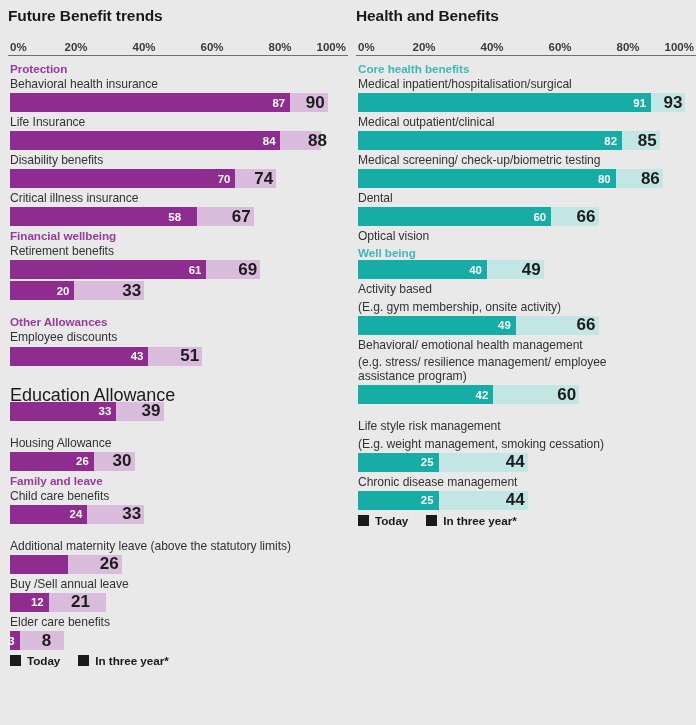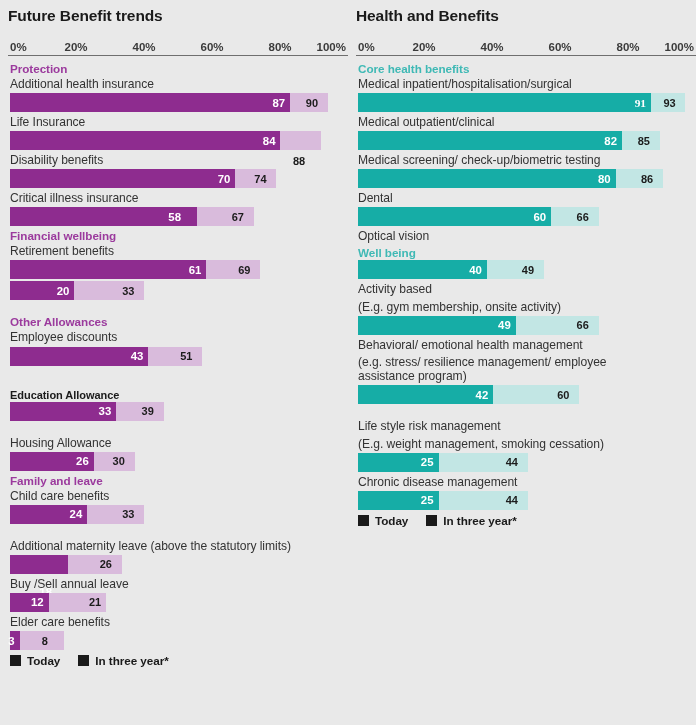--- a/index.html
+++ b/index.html
@@ -36,21 +36,21 @@
 
   .rows { position: relative; margin-top: 5px; }
 
   .sec-head {
     font-size: 11.7px; font-weight: bold;
     line-height: 14px; padding: 1px 0 0 2px;
     letter-spacing: -0.05px;
   }
   .sec-head.purple { color: #9b3a9d; }
   .sec-head.teal   { color: #3fb9b5; }
-  .sec-head.black  { color: #1a1a1a; font-size: 11px; font-weight: bold; }
+  .sec-head.black  { color: #1a1a1a; font-size: 18px; font-weight: normal; }
 
   .lbl {
     font-size: 12.1px; color: #333333;
     line-height: 14.6px; padding: 1px 0 1.5px 2px;
     letter-spacing: -0.05px; white-space: nowrap;
   }
   .lbl.wrap { white-space: normal; }
 
   .bar-row {
     position: relative; height: 19px; margin-bottom: 2px;
@@ -66,21 +66,21 @@
   .val-today {
     position: absolute; top: 0; height: 19px;
     display: flex; align-items: center;
     font-size: 11.4px; font-weight: bold; color: #ffffff;
     transform: translateX(-100%);
     padding-right: 5px;
   }
   .val-future {
     position: absolute; top: 0; height: 19px;
     display: flex; align-items: center;
-    font-size: 11px; font-weight: bold; color: #1c1c1c;
+    font-size: 17px; font-weight: bold; color: #1c1c1c;
     white-space: nowrap;
   }
 
   .theme-purple .seg-dark  { background: #8e2c8f; }
   .theme-purple .seg-light { background: #d9bbdc; }
   .theme-teal   .seg-dark  { background: #16ada6; }
   .theme-teal   .seg-light { background: #c2e6e4; }
 
   .spacer-lg { height: 19px; }
   .spacer-md { height: 12px; }
@@ -108,36 +108,36 @@
     <div class="axis">
       <span class="tick t0">0%</span>
       <span class="tick mid" style="left:20%">20%</span>
       <span class="tick mid" style="left:40%">40%</span>
       <span class="tick mid" style="left:60%">60%</span>
       <span class="tick mid" style="left:80%">80%</span>
       <span class="tick tend">100%</span>
     </div>
     <div class="rows">
         <div class="sec-head purple">Protection</div>
-        <div class="lbl">Additional health insurance</div>
+        <div class="lbl">Behavioral health insurance</div>
         <div class="bar-row">
           <div class="bar-track">
             <div class="seg-light" title="In three year*: 90" style="width: 317.8px;"></div>
             <div class="seg-dark" title="Today: 87" style="width: 280.14px;"></div>
             <div class="val-today" style="left: 280.14px;">87</div>
             <div class="val-future" style="left: 295.8px;">90</div>
           </div>
         </div>
         <div class="lbl">Life Insurance</div>
         <div class="bar-row">
           <div class="bar-track">
             <div class="seg-light" title="In three year*: 88" style="width: 311.36px;"></div>
             <div class="seg-dark" title="Today: 84" style="width: 270.48px;"></div>
             <div class="val-today" style="left: 270.48px; text-align: right;">84</div>
-            <div class="val-future" style="left: 283px; margin-top: 20px;">88</div>
+            <div class="val-future" style="left: 298px;">88</div>
           </div>
         </div>
         <div class="lbl">Disability benefits</div>
         <div class="bar-row">
           <div class="bar-track">
             <div class="seg-light" title="In three year*: 74" style="width: 266.28px;"></div>
             <div class="seg-dark" title="Today: 70" style="width: 225.4px;"></div>
             <div class="val-today" style="left: 225.4px;">70</div>
             <div class="val-future" style="left: 244.28px;">74</div>
           </div>
@@ -219,21 +219,21 @@
             <div class="val-today" style="left: 47px; margin-top: 28px;">18</div>
             <div class="val-future" style="left: 89.72px;">26</div>
           </div>
         </div>
         <div class="lbl">Buy /Sell annual leave</div>
         <div class="bar-row">
           <div class="bar-track">
             <div class="seg-light" title="In three year*: 21" style="width: 95.62px;"></div>
             <div class="seg-dark" title="Today: 12" style="width: 38.64px;"></div>
             <div class="val-today" style="left: 38.64px;">12</div>
-            <div class="val-future" style="left: 79px;">21</div>
+            <div class="val-future" style="left: 61px;">21</div>
           </div>
         </div>
         <div class="lbl">Elder care benefits</div>
         <div class="bar-row">
           <div class="bar-track">
             <div class="seg-light" title="In three year*: 8" style="width: 53.76px;"></div>
             <div class="seg-dark" title="Today: 3" style="width: 9.66px;"></div>
             <div class="val-today" style="left: 9.66px;">3</div>
             <div class="val-future" style="left: 31.76px;">8</div>
           </div>
@@ -261,21 +261,21 @@
       <span class="tick mid" style="left:80%">80%</span>
       <span class="tick tend">100%</span>
     </div>
     <div class="rows">
         <div class="sec-head teal">Core health benefits</div>
         <div class="lbl">Medical inpatient/hospitalisation/surgical</div>
         <div class="bar-row">
           <div class="bar-track">
             <div class="seg-light" title="In three year*: 93" style="width: 327.46px;"></div>
             <div class="seg-dark" title="Today: 91" style="width: 293.02px;"></div>
-            <div class="val-today" style="left: 293.02px; font-family: Liberation Serif, serif;">91</div>
+            <div class="val-today" style="left: 293.02px;">91</div>
             <div class="val-future" style="left: 305.46px;">93</div>
           </div>
         </div>
         <div class="lbl">Medical outpatient/clinical</div>
         <div class="bar-row">
           <div class="bar-track">
             <div class="seg-light" title="In three year*: 85" style="width: 301.7px;"></div>
             <div class="seg-dark" title="Today: 82" style="width: 264.04px;"></div>
             <div class="val-today" style="left: 264.04px;">82</div>
             <div class="val-future" style="left: 279.7px;">85</div>

